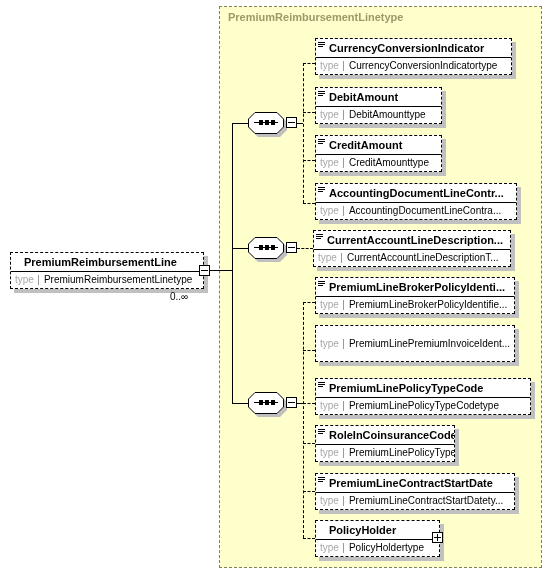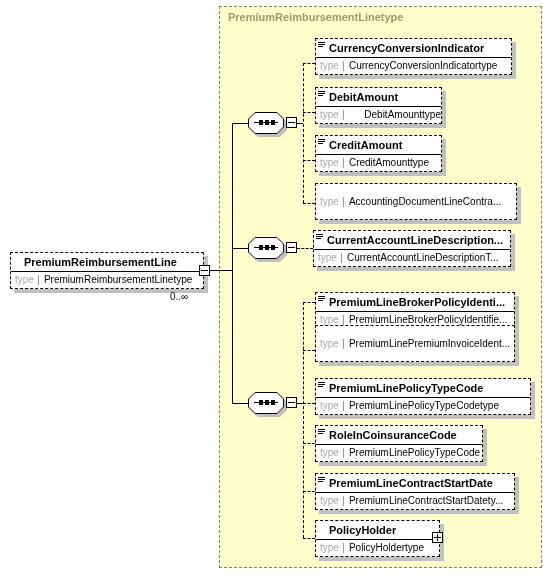--- a/index.html
+++ b/index.html
@@ -260,21 +260,21 @@
           </span>
         <span class="name-txt">CurrencyConversionIndicator</span>
       </div>
       <div class="type-row">
         <span class="type-key">type</span>
         <span class="type-val">CurrencyConversionIndicatortype</span>
       </div>
     </div>
   </div>
 
-  <div class="node" style="left:315px; top:87px; width:127px; height:37px;text-align:right;">
+  <div class="node" style="left:315px; top:87px; width:127px; height:37px;">
     <div class="shadow"></div>
     <div class="frame">
       <div class="name-row">
         <span class="attr-glyph">
             <i></i>
             <i></i>
             <i></i>
           </span>
         <span class="name-txt">DebitAmount</span>
       </div>
@@ -299,20 +299,28 @@
       <div class="type-row">
         <span class="type-key">type</span>
         <span class="type-val">CreditAmounttype</span>
       </div>
     </div>
   </div>
 
   <div class="node" style="left:315px; top:183px; width:202px; height:37px;">
     <div class="shadow"></div>
     <div class="frame">
+      <div class="name-row">
+        <span class="attr-glyph">
+            <i></i>
+            <i></i>
+            <i></i>
+          </span>
+        <span class="name-txt">AccountingDocumentLineContr...</span>
+      </div>
       <div class="type-row">
         <span class="type-key">type</span>
         <span class="type-val">AccountingDocumentLineContra...</span>
       </div>
     </div>
   </div>
 
   <div class="line hline" style="left:232px; top:248px; width:16px;"></div>
   <div class="seq" style="left:248px; top:237px;">
     <div class="oct-shadow"></div>
@@ -362,21 +370,21 @@
   <div class="line hline" style="left:297px; top:403px; width:6px;"></div>
 
   <div class="dash-v" style="left:303px; top:302px; height:236px;"></div>
   <div class="dash-h" style="left:303px; top:302px; width:12px;"></div>
   <div class="dash-h" style="left:303px; top:350px; width:12px;"></div>
   <div class="dash-h" style="left:303px; top:403px; width:12px;"></div>
   <div class="dash-h" style="left:303px; top:443px; width:12px;"></div>
   <div class="dash-h" style="left:303px; top:491px; width:12px;"></div>
   <div class="dash-h" style="left:303px; top:538px; width:12px;"></div>
 
-  <div class="node" style="left:315px; top:292px; width:200px; height:37px;padding-left:43px;">
+  <div class="node" style="left:315px; top:277px; width:200px; height:37px;padding-left:43px;">
     <div class="shadow"></div>
     <div class="frame">
       <div class="name-row">
         <span class="attr-glyph">
             <i></i>
             <i></i>
             <i></i>
           </span>
         <span class="name-txt">PremiumLineBrokerPolicyIdenti...</span>
       </div>
@@ -408,21 +416,21 @@
           </span>
         <span class="name-txt">PremiumLinePolicyTypeCode</span>
       </div>
       <div class="type-row">
         <span class="type-key">type</span>
         <span class="type-val">PremiumLinePolicyTypeCodetype</span>
       </div>
     </div>
   </div>
 
-  <div class="node" style="left:315px; top:425px; width:168px; height:37px;">
+  <div class="node" style="left:315px; top:425px; width:140px; height:37px;">
     <div class="shadow"></div>
     <div class="frame">
       <div class="name-row">
         <span class="attr-glyph">
             <i></i>
             <i></i>
             <i></i>
           </span>
         <span class="name-txt">RoleInCoinsuranceCode</span>
       </div>

